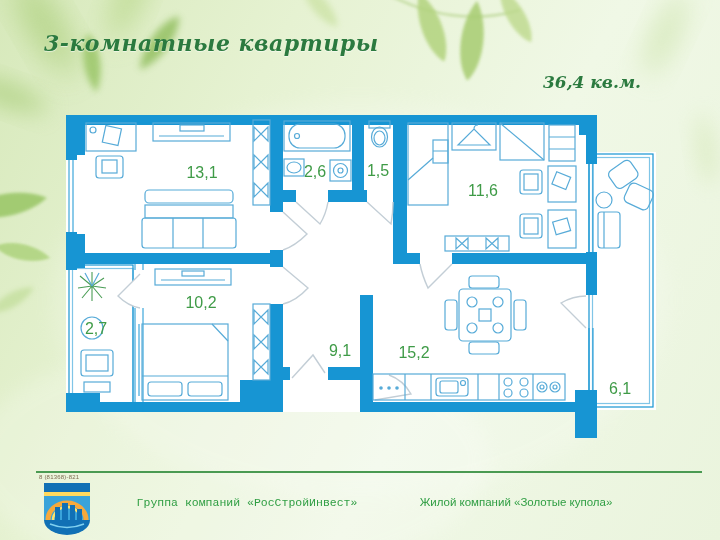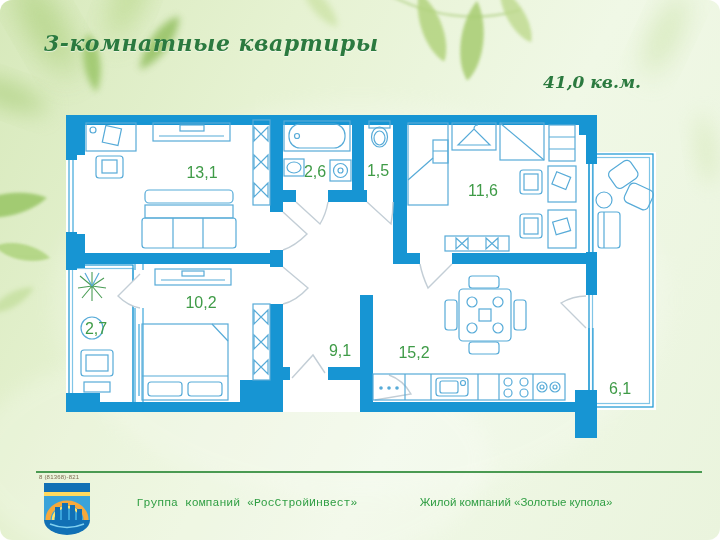--- a/index.html
+++ b/index.html
@@ -1,20 +1,19 @@
 <!DOCTYPE html>
 <html><head>
 <meta charset="utf-8">
 <style>
   html,body{margin:0;padding:0;}
   #stage{
     position:relative;width:720px;height:540px;overflow:hidden;
     background:linear-gradient(118deg,#d7e9bb 0%,#e6f2d2 30%,#f0f8e6 62%,#eaf4dd 100%);
     font-family:"Liberation Sans",sans-serif;
-    border-radius:12px;
   }
   #bg-leaves{position:absolute;inset:0;z-index:0;}
   .slide-title{
     position:absolute;left:44px;top:30px;z-index:2;
     font-family:"DejaVu Serif","Liberation Serif",serif;
     font-style:italic;font-weight:bold;font-size:22px;letter-spacing:.5px;
     color:#2b7a3f;text-shadow:0 1px 1px rgba(255,255,255,.6);
   }
   .total-area{
     position:absolute;left:532px;top:72px;width:120px;text-align:center;z-index:2;
@@ -76,21 +75,21 @@
     <g>
       <use href="#leaf" transform="translate(6,205) rotate(-100) scale(1.15)" fill="#9cc86b" opacity=".9" filter="url(#b3)"></use>
       <use href="#leaf" transform="translate(22,252) rotate(-78) scale(.8)" fill="#aad178" opacity=".8" filter="url(#b3)"></use>
       <use href="#leaf" transform="translate(12,300) rotate(-120) scale(.7)" fill="#b4d685" opacity=".5" filter="url(#b1)"></use>
     </g>
     <ellipse cx="360" cy="300" rx="310" ry="200" fill="#ffffff" opacity=".16" filter="url(#b2)"></ellipse>
     <ellipse cx="230" cy="460" rx="260" ry="120" fill="#ffffff" opacity=".2" filter="url(#b2)"></ellipse>
   </svg>
 
   <div class="slide-title">3-комнатные квартиры</div>
-  <div class="total-area">41,0 кв.м.</div>
+  <div class="total-area">36,4 кв.м.</div>
 
   <svg id="plan-svg" width="600" height="335" viewBox="0 0 600 335">
 
     <rect x="4" y="3" width="531" height="297" fill="#ffffff"></rect>
     <rect x="4" y="151" width="67" height="149" fill="#ffffff"></rect>
     <rect x="526" y="40" width="68" height="258" fill="#ffffff"></rect>
 
     <g>
       <rect class="t" x="7" y="153" width="64" height="143"></rect>
       <rect class="t" x="10.5" y="156.5" width="60.5" height="136" opacity=".55"></rect>

